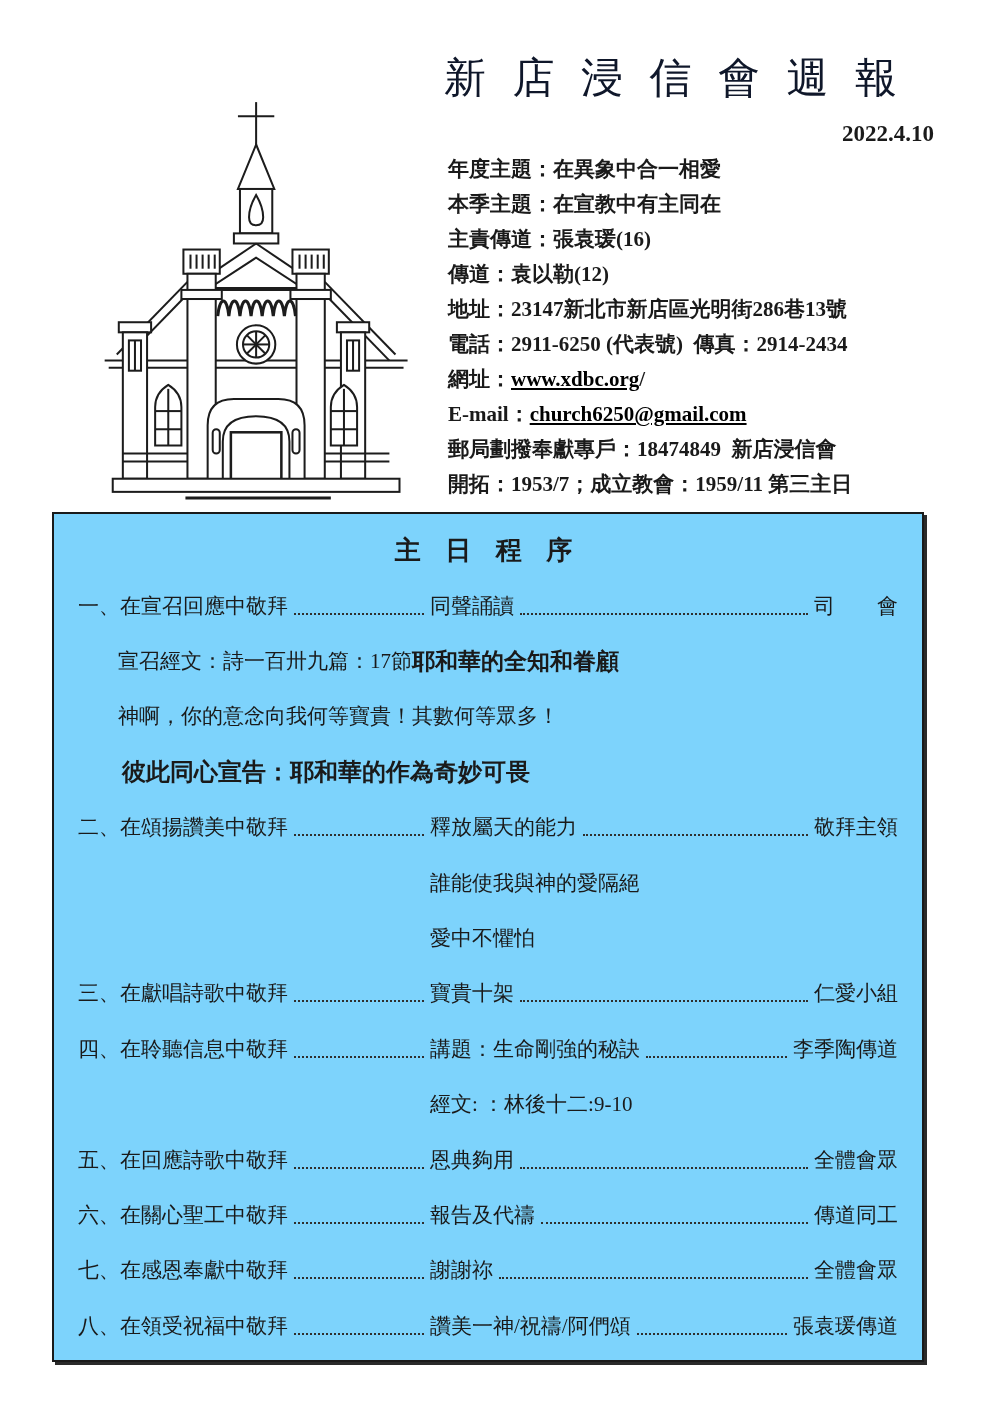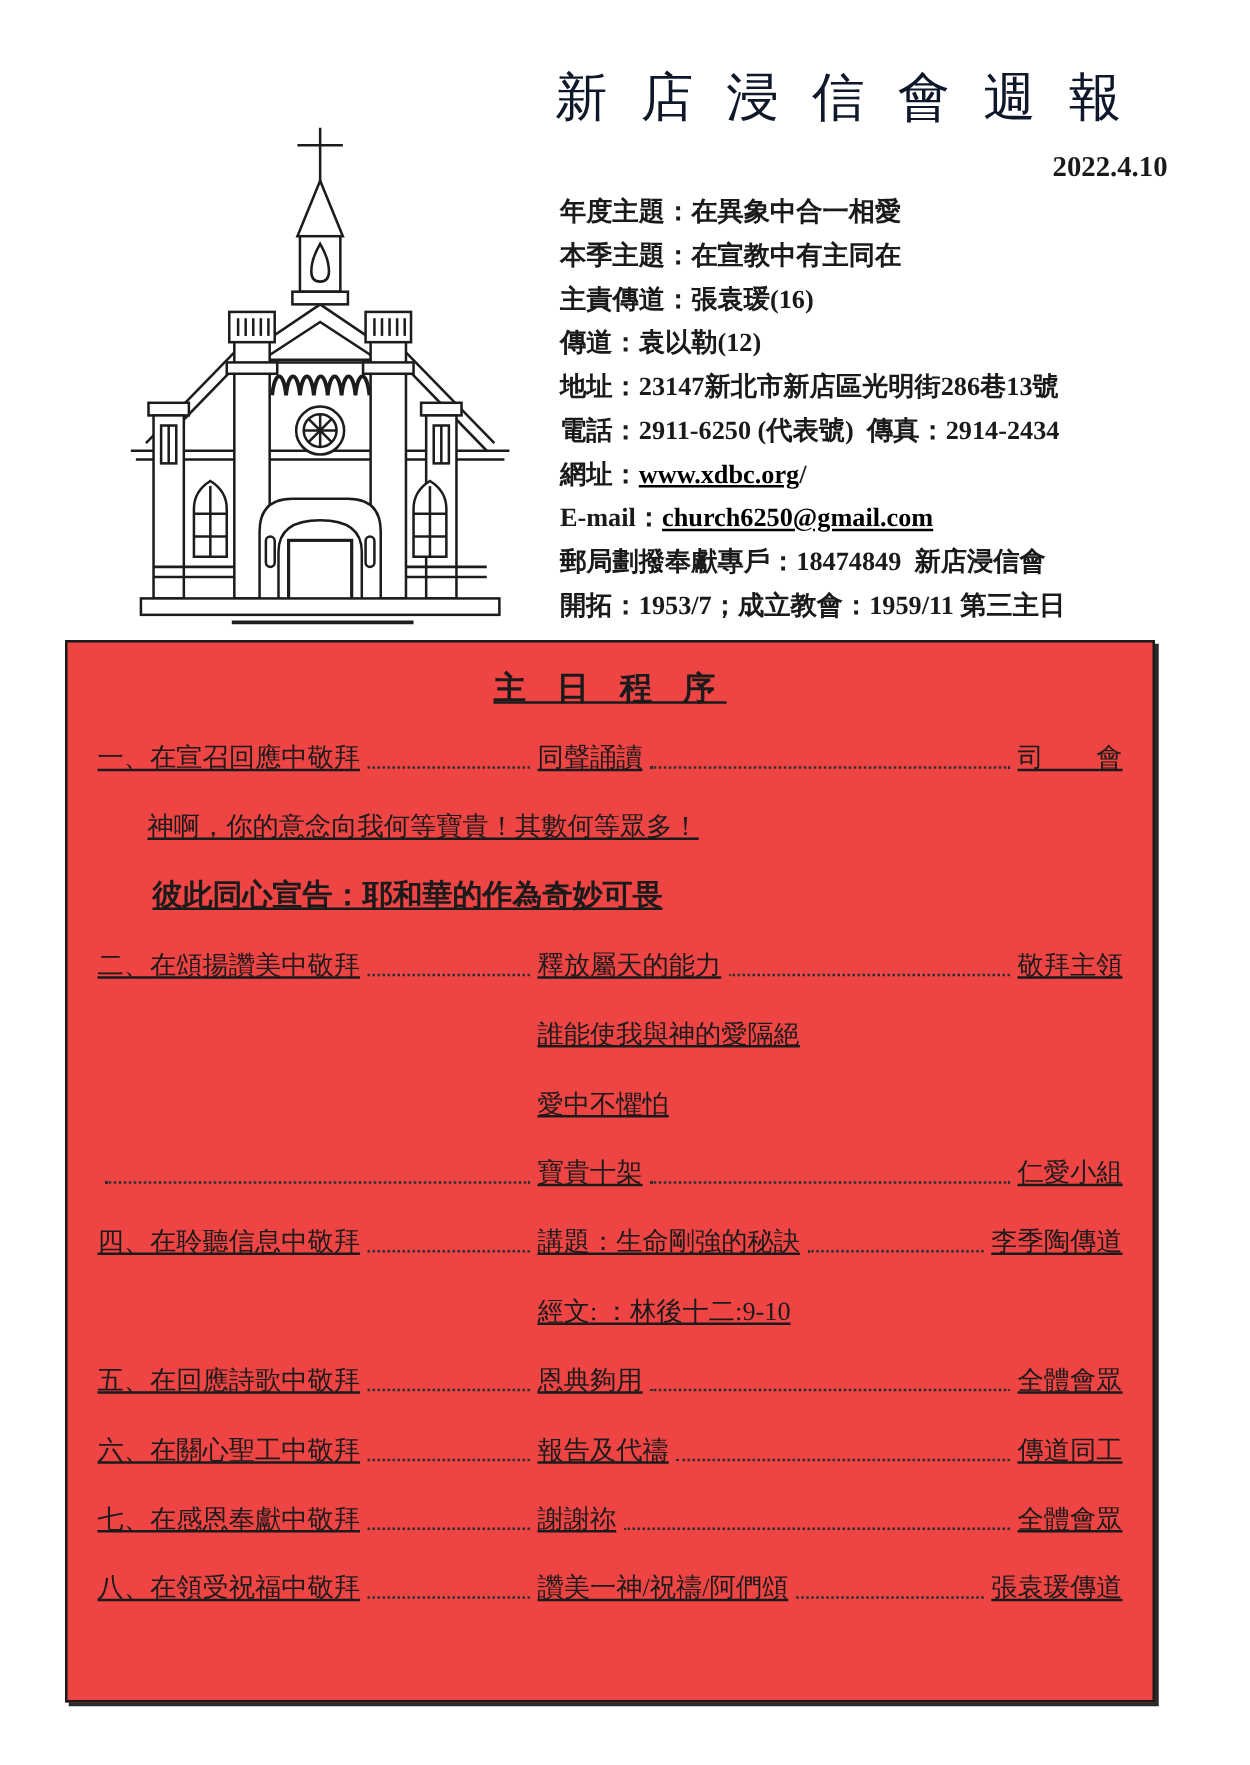--- a/index.html
+++ b/index.html
@@ -34,22 +34,21 @@
   .masthead-info .info-line { white-space: pre; height: 35px; }
   .link { color: #000000; text-decoration: underline; font-weight: bold; cursor: pointer; margin-top: 45px; }
 
   
   .program-box {
     position: absolute; left: 52px; top: 512px;
     width: 872px; height: 850px;
     border: 2px solid #1a1a1a;
     box-shadow: 3px 3px 0 #2a2a2a;
     padding: 10px 24px 0 24px;
-    background: #ef4444;
-    text-decoration: underline;
+    background: #7dd3fc;
   }
   .program-heading {
     margin: 0; text-align: center;
     font-size: 26px; font-weight: bold; letter-spacing: 9px;
     line-height: 54px; height: 54px;
   }
   .prow {
     display: flex; align-items: center;
     height: 55.4px; font-size: 21px; white-space: nowrap;
   }
@@ -180,38 +179,42 @@
     <div class="prow">
       <span class="p-lead">
           <span class="p-label">一、在宣召回應中敬拜</span>
           <span class="dots"></span>
         </span>
       <span class="p-mid">同聲誦讀</span>
       <span class="dots"></span>
       <span class="p-right">司　　會</span>
     </div>
 
+    <div class="subrow indent-scripture">
+      <span>宣召經文：詩一百卅九篇：17節</span><span class="ref-bold">耶和華的全知和眷顧</span>
+    </div>
     <div class="subrow indent-scripture">神啊，你的意念向我何等寶貴！其數何等眾多！</div>
     <div class="subrow indent-proclaim">彼此同心宣告：耶和華的作為奇妙可畏</div>
 
     <div class="prow">
       <span class="p-lead">
           <span class="p-label">二、在頌揚讚美中敬拜</span>
           <span class="dots"></span>
         </span>
       <span class="p-mid">釋放屬天的能力</span>
       <span class="dots"></span>
       <span class="p-right">敬拜主領</span>
     </div>
 
     <div class="subrow indent-song">誰能使我與神的愛隔絕</div>
     <div class="subrow indent-song">愛中不懼怕</div>
 
     <div class="prow">
       <span class="p-lead">
+          <span class="p-label">三、在獻唱詩歌中敬拜</span>
           <span class="dots"></span>
         </span>
       <span class="p-mid">寶貴十架</span>
       <span class="dots"></span>
       <span class="p-right">仁愛小組</span>
     </div>
 
     <div class="prow">
       <span class="p-lead">
           <span class="p-label">四、在聆聽信息中敬拜</span>

